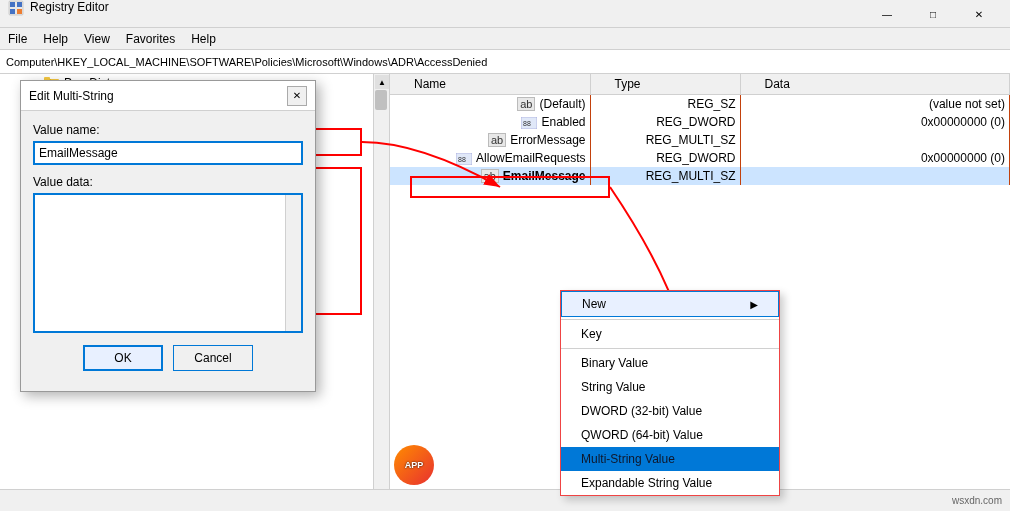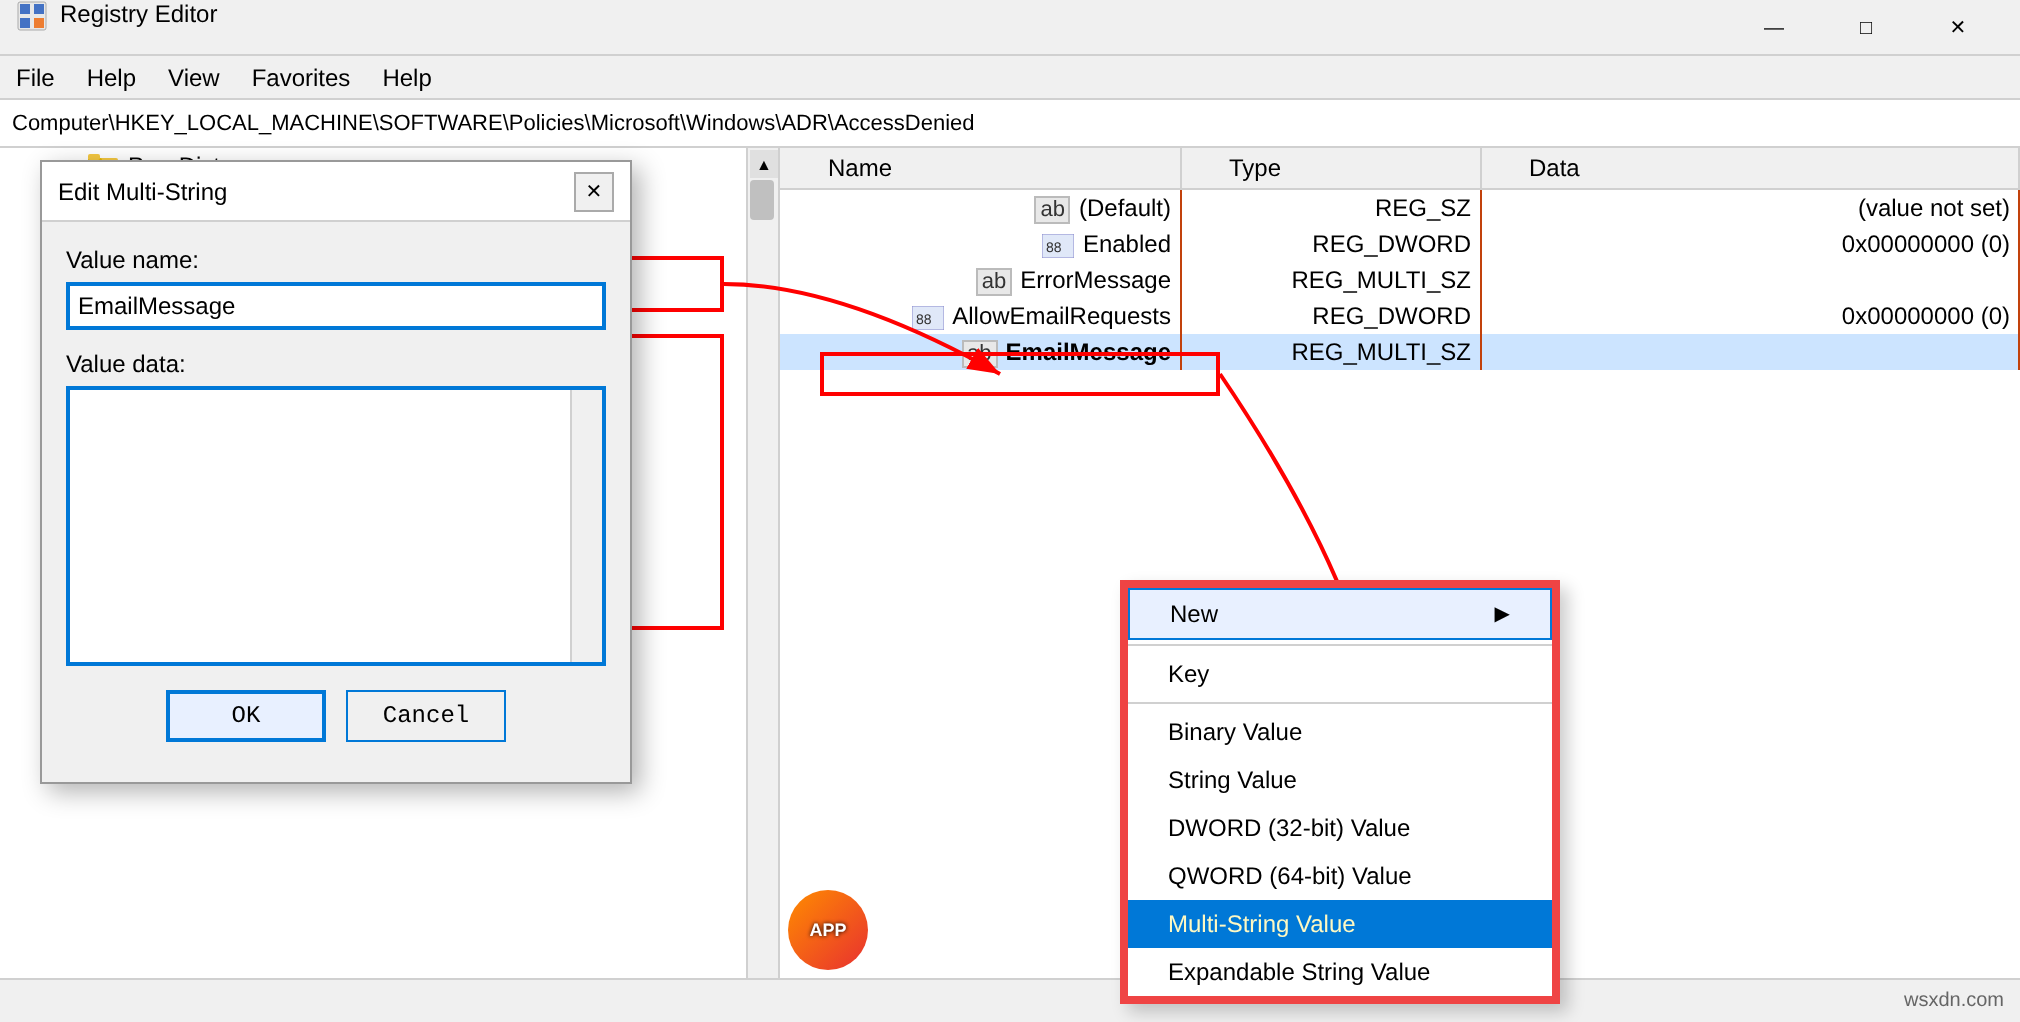--- a/index.html
+++ b/index.html
@@ -243,49 +243,48 @@
     .dialog-btn {
       width: 80px;
       height: 26px;
       border: 1px solid #0078d7;
       background: #f0f0f0;
       cursor: pointer;
       font-size: 12px;
       display: flex;
       align-items: center;
       justify-content: center;
-      font-family: Liberation Mono, monospace;
     }
     .dialog-btn.ok {
       border: 2px solid #0078d7;
       background: #e8f0ff;
     }
 
     
     .context-menu {
       position: absolute;
       top: 290px;
       left: 560px;
       background: white;
-      border: 4px solid #ef4444;
+      border: 1px solid #ef4444;
       box-shadow: 4px 4px 8px rgba(0,0,0,0.2);
       width: 220px;
       z-index: 20;
     }
     .context-menu-item {
       padding: 5px 20px;
       font-size: 12px;
       cursor: pointer;
       display: flex;
       align-items: center;
       justify-content: space-between;
     }
     .context-menu-item.highlighted {
       background: #0078d7;
-      color: #fef9c3;
+      color: #0f172a;
     }
     .context-menu-item.new-item {
       background: #e8f0ff;
       border: 1px solid #0078d7;
     }
     .context-menu-separator {
       height: 1px;
       background: #d0d0d0;
       margin: 2px 0;
     }

